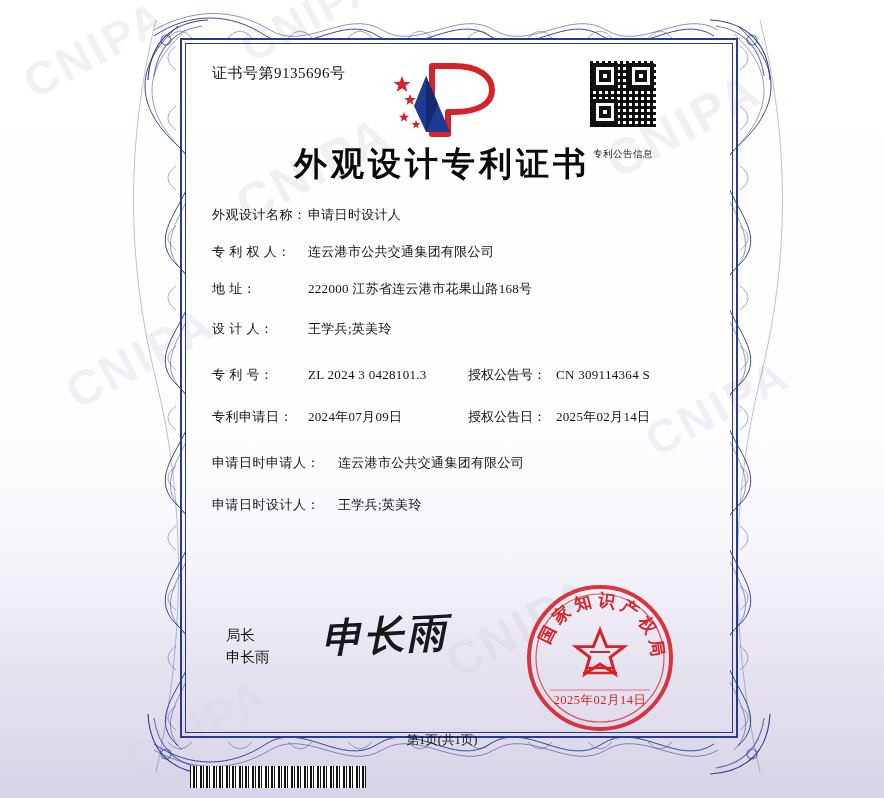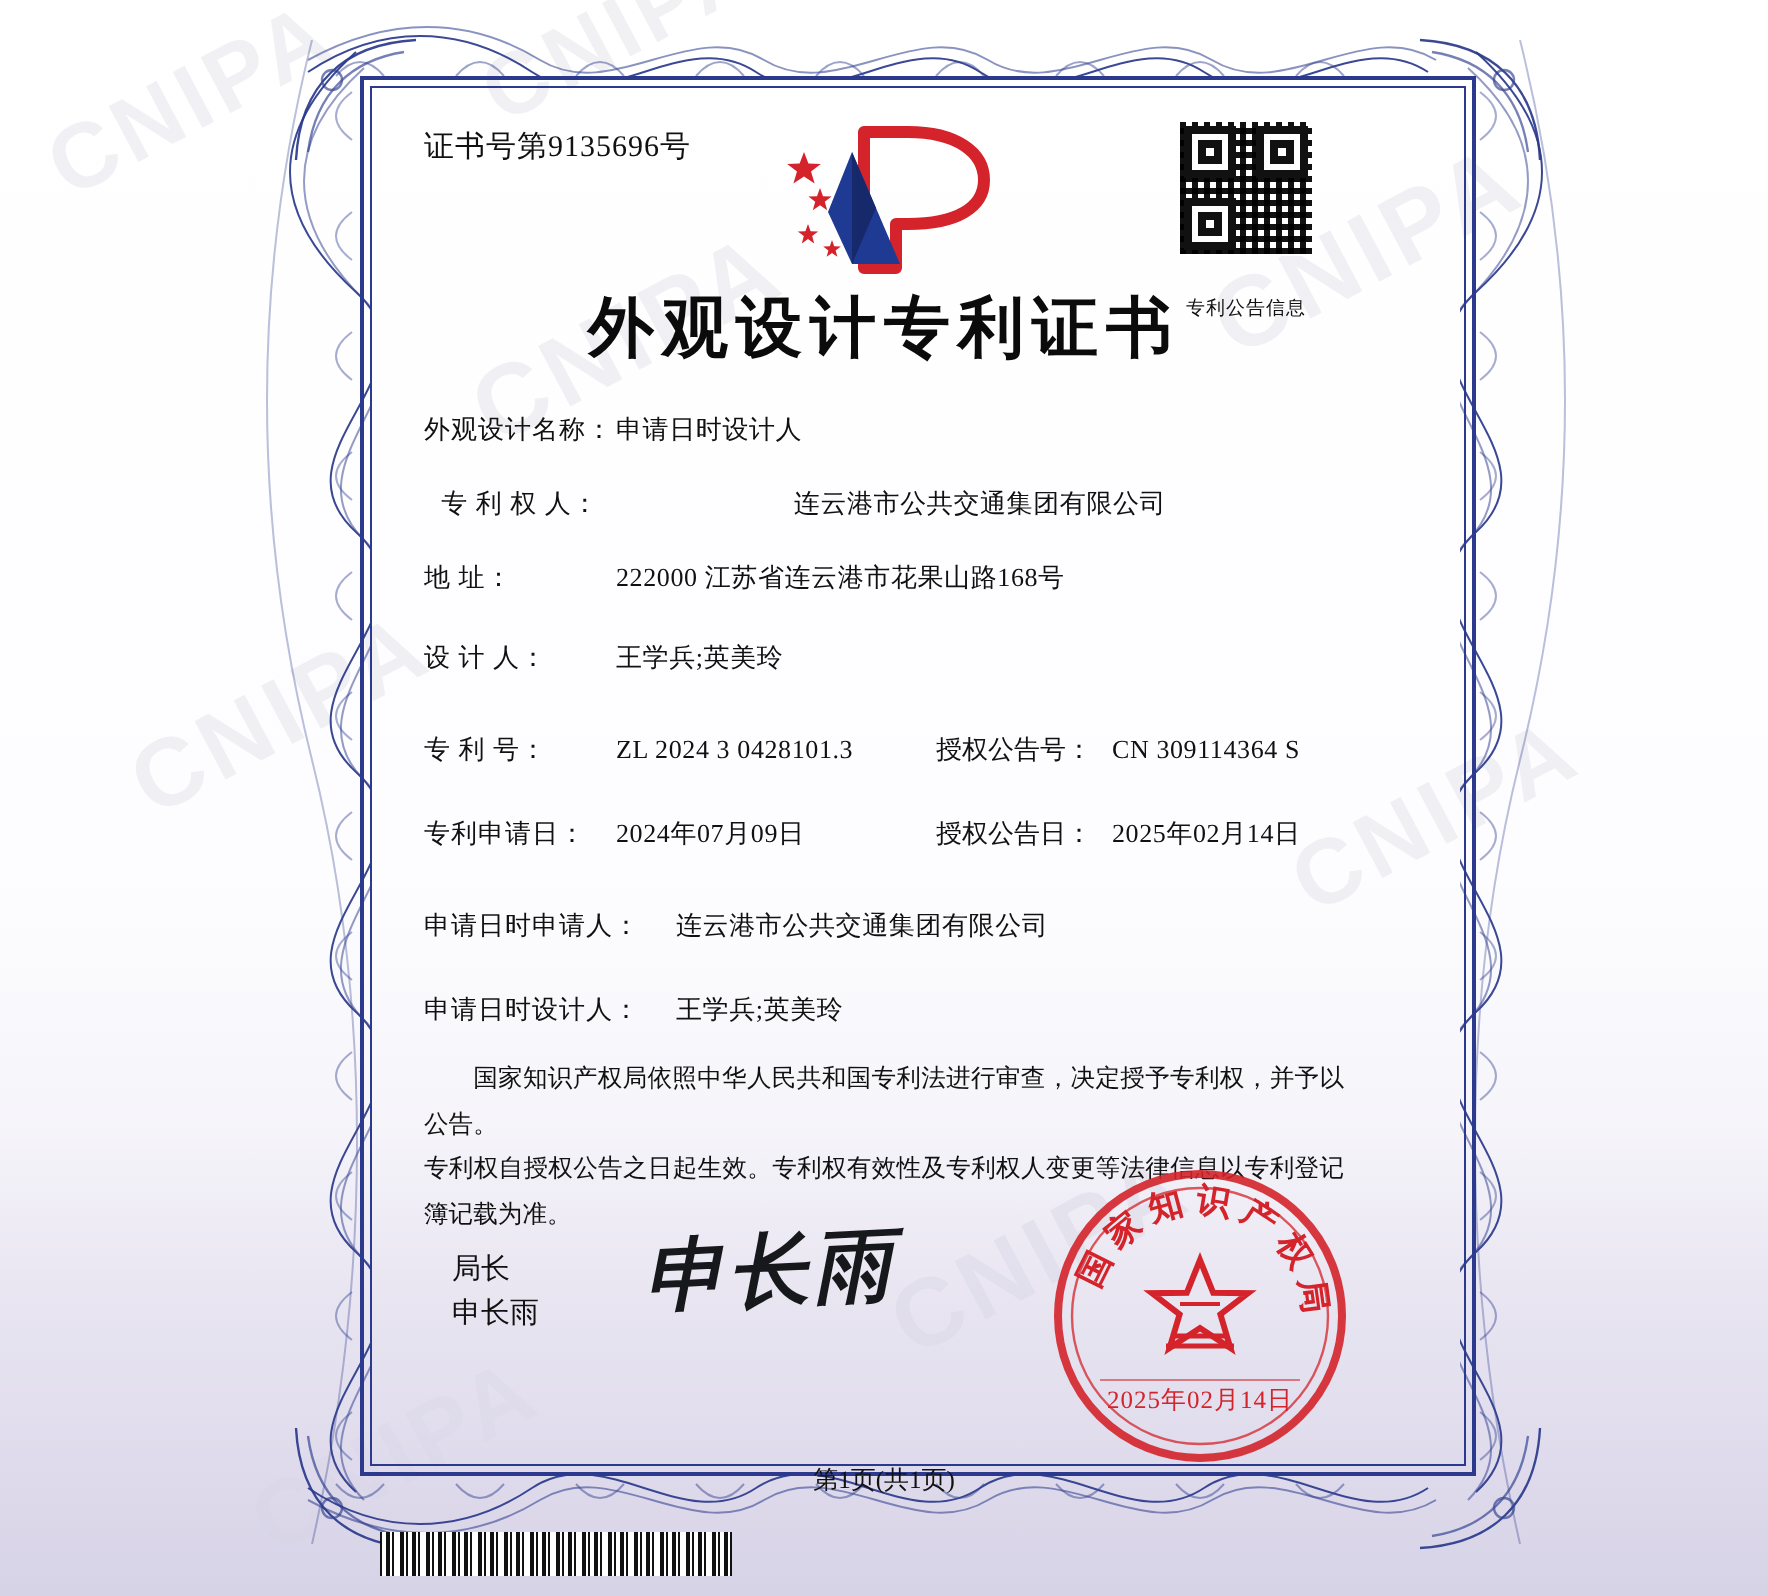--- a/index.html
+++ b/index.html
@@ -358,21 +358,21 @@
 
   <div class="cert-title">外观设计专利证书</div>
 
   <div class="fields">
 
     <div class="row">
       <span class="lbl">外观设计名称：</span>
       <span class="val">申请日时设计人</span>
     </div>
 
-    <div class="row" style="text-align:center;">
+    <div class="row" style="">
       <span class="lbl">专 利 权 人：</span>
       <span class="val">连云港市公共交通集团有限公司</span>
     </div>
 
     <div class="row" style="margin-bottom:22px;">
       <span class="lbl">地        址：</span>
       <span class="val">222000 江苏省连云港市花果山路168号</span>
     </div>
 
     <div class="row" style="margin-bottom:28px;">
@@ -406,24 +406,20 @@
       <span class="lbl" style="width:126px;flex:0 0 126px;">申请日时申请人：</span>
       <span class="val">连云港市公共交通集团有限公司</span>
     </div>
 
     <div class="row">
       <span class="lbl" style="width:126px;flex:0 0 126px;">申请日时设计人：</span>
       <span class="val">王学兵;英美玲</span>
     </div>
   </div>
 
-  <div class="legal">
-    <span class="indent">国家知识产权局依照中华人民共和国专利法进行审查，决定授予专利权，并予以公告。</span>
-    <span>专利权自授权公告之日起生效。专利权有效性及专利权人变更等法律信息以专利登记簿记载为准。</span>
-  </div>
 
   <div class="sign-label">
     <div>局长</div>
     <div>申长雨</div>
   </div>
   <div class="sign-script">申长雨</div>
 
   <div class="seal">
     <svg width="152" height="152" viewBox="0 0 152 152">
       <circle cx="76" cy="76" r="71" fill="none" stroke="#d4232a" stroke-width="4" opacity=".9"></circle>

